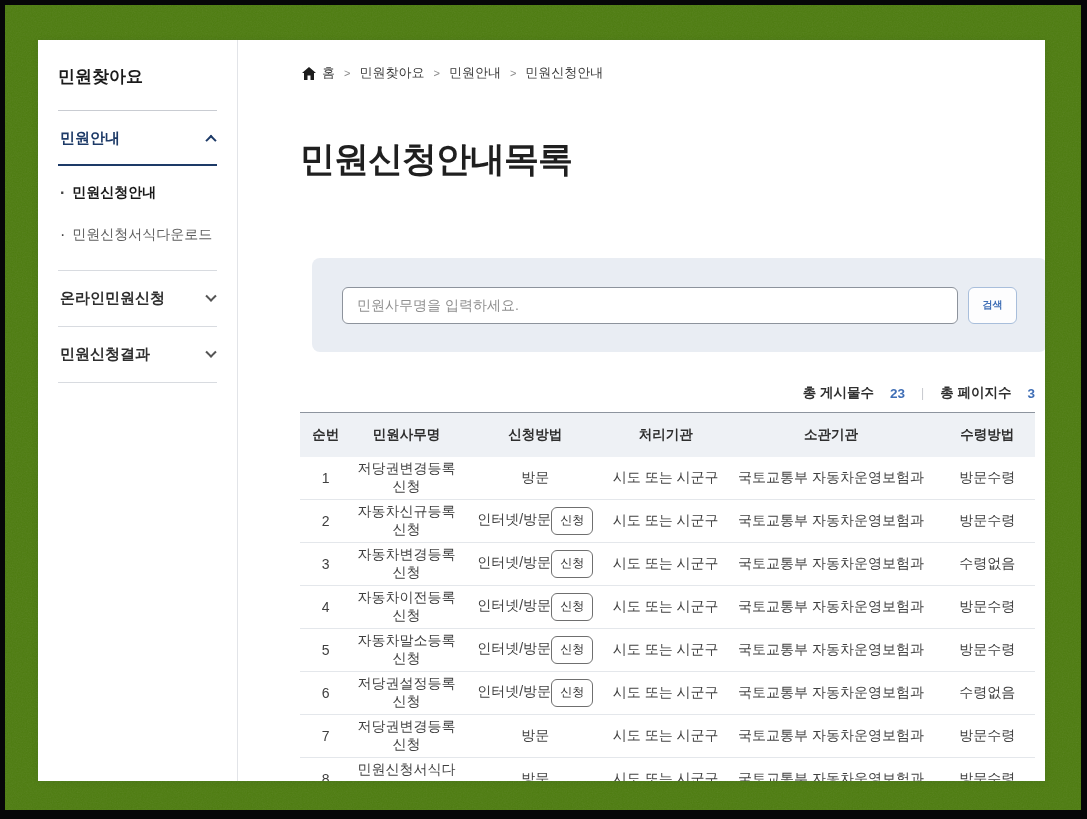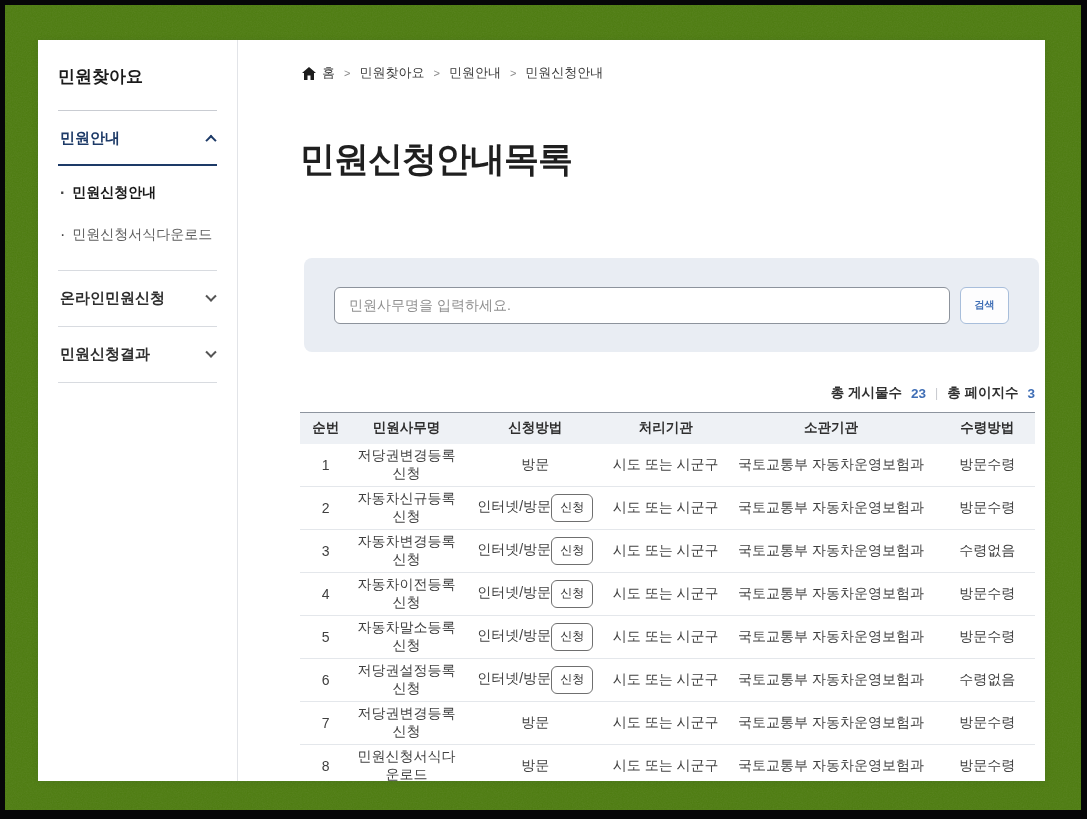--- a/index.html
+++ b/index.html
@@ -41,36 +41,36 @@
   .main { position:absolute; left:262px; top:0; width:735px; height:100%; }
 
   .breadcrumb { position:absolute; top:24px; left:2px; display:flex; align-items:center; gap:9px; font-size:13px; color:#3a3a3a; }
   .breadcrumb .sep { color:#8a8a8a; font-size:11px; }
   .bc-home { display:flex; align-items:center; gap:6px; cursor:pointer; }
   .bc-item { cursor:pointer; }
   .home-svg { width:14px; height:13px; fill:#1c1c1c; display:block; }
 
   .page-title { position:absolute; top:96px; left:0; font-size:35px; font-weight:800; letter-spacing:-1px; color:#1f1f1f; }
 
-  .search-panel { position:absolute; top:218px; left:4px; width:735px; height:94px; background:#e9edf3; border-radius:8px;
+  .search-panel { position:absolute; top:218px; left:12px; width:735px; height:94px; background:#e9edf3; border-radius:8px;
     display:flex; align-items:center; padding:0 30px; gap:10px; }
   .search-input { flex:1; height:37px; background:#fff; border:1px solid #8d939c; border-radius:6px; padding:0 14px;
     font-size:14px; color:#333; font-family:inherit; }
   .search-input::placeholder { color:#8f8f8f; }
   .search-btn { width:49px; height:37px; background:#fdfdfe; border:1px solid #a8bedb; border-radius:6px;
     color:#3f6eb5; font-size:10px; font-weight:bold; font-family:inherit; cursor:pointer; }
 
-  .stats { position:absolute; top:344px; right:0; display:flex; align-items:center; gap:9px; font-size:13.5px; color:#2f2f2f; }
+  .stats { position:absolute; top:344px; right:0; display:flex; align-items:center; gap:16px; font-size:13.5px; color:#2f2f2f; }
   .stats .lab { font-weight:bold; }
   .stats .num { color:#3f6eb5; font-weight:bold; }
   .stats .bar { color:#c6c9ce; font-size:12px; }
 
   .table-wrap { position:absolute; top:372px; left:0; width:735px; }
   table { width:100%; border-collapse:collapse; table-layout:fixed; }
-  thead th { background:#eef1f5; border-top:1px solid #8d949e; height:31px; font-size:13.5px; font-weight:bold; color:#2e2e2e;margin-top:42px; }
+  thead th { background:#eef1f5; border-top:1px solid #8d949e; height:44px; font-size:13.5px; font-weight:bold; color:#2e2e2e;margin-top:42px; }
   tbody td { height:43px; border-bottom:1px solid #e4e7eb; font-size:14px; color:#3f3f3f; text-align:center; vertical-align:middle; }
   .apply-btn { padding:4px 8px 5px; font-size:12px; color:#2f2f2f; background:#fff;
     border:1px solid #6f6f6f; border-radius:6px; font-family:inherit; cursor:pointer; }
 </style>
 </head>
 <body>
 
 <div class="frame">
   <svg class="bg-noise" xmlns="http://www.w3.org/2000/svg">
     <filter id="noiseF">

